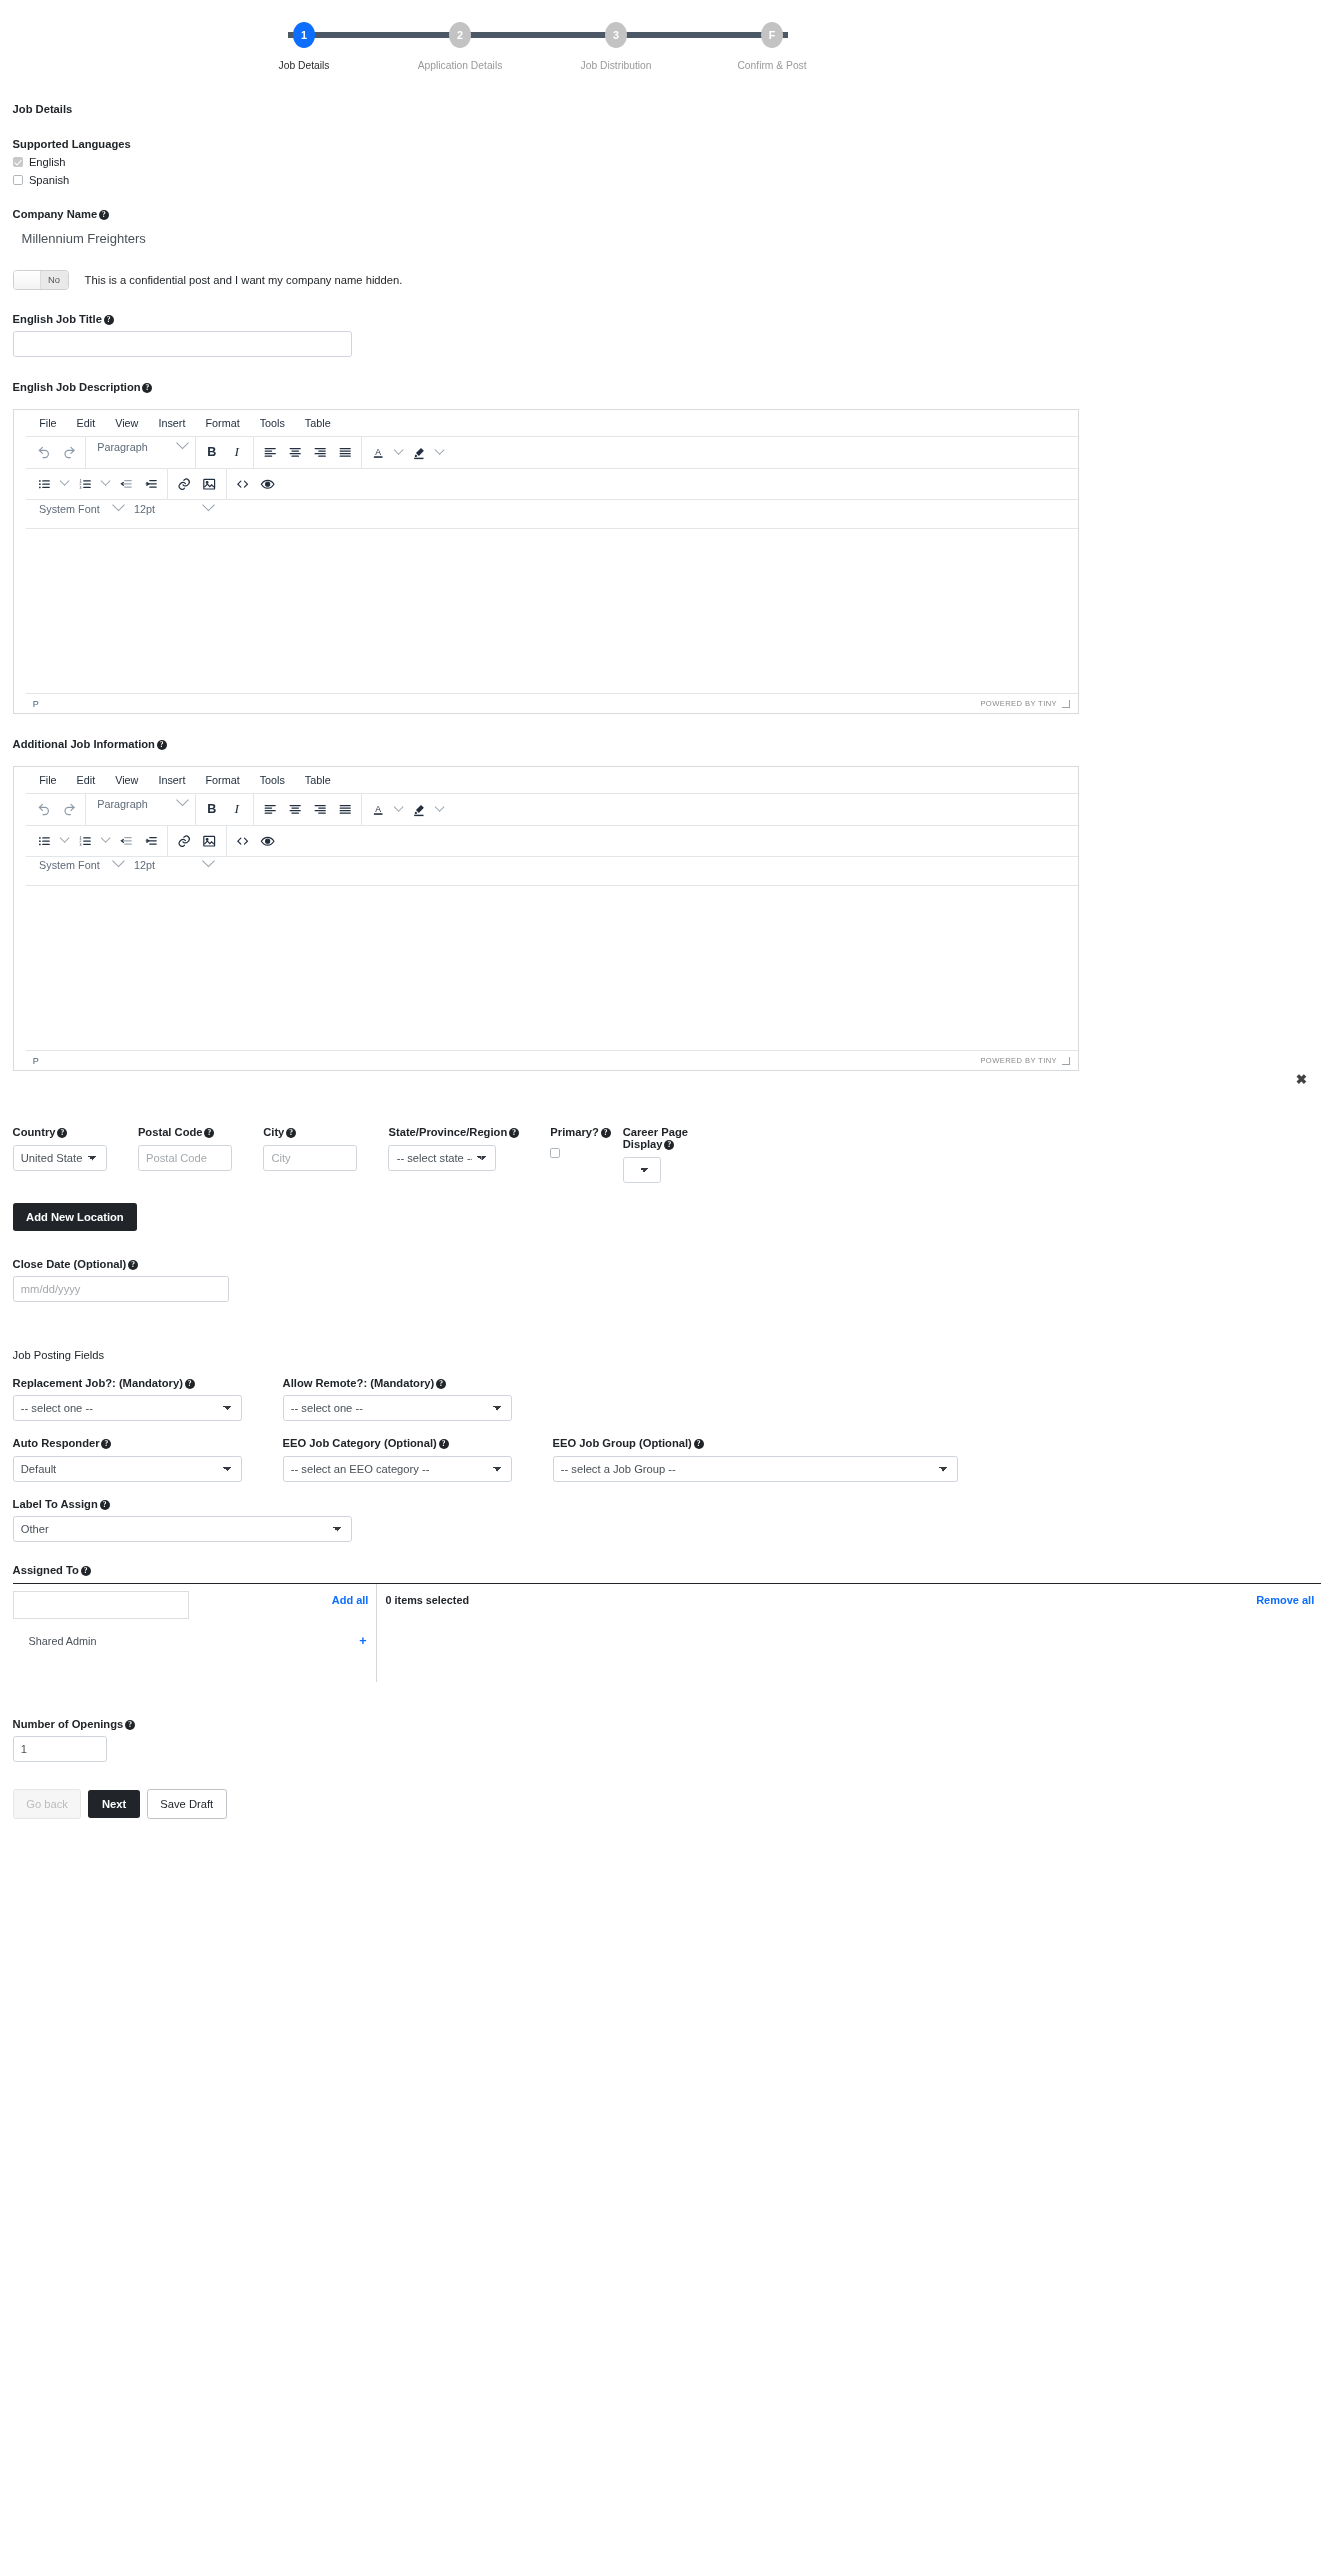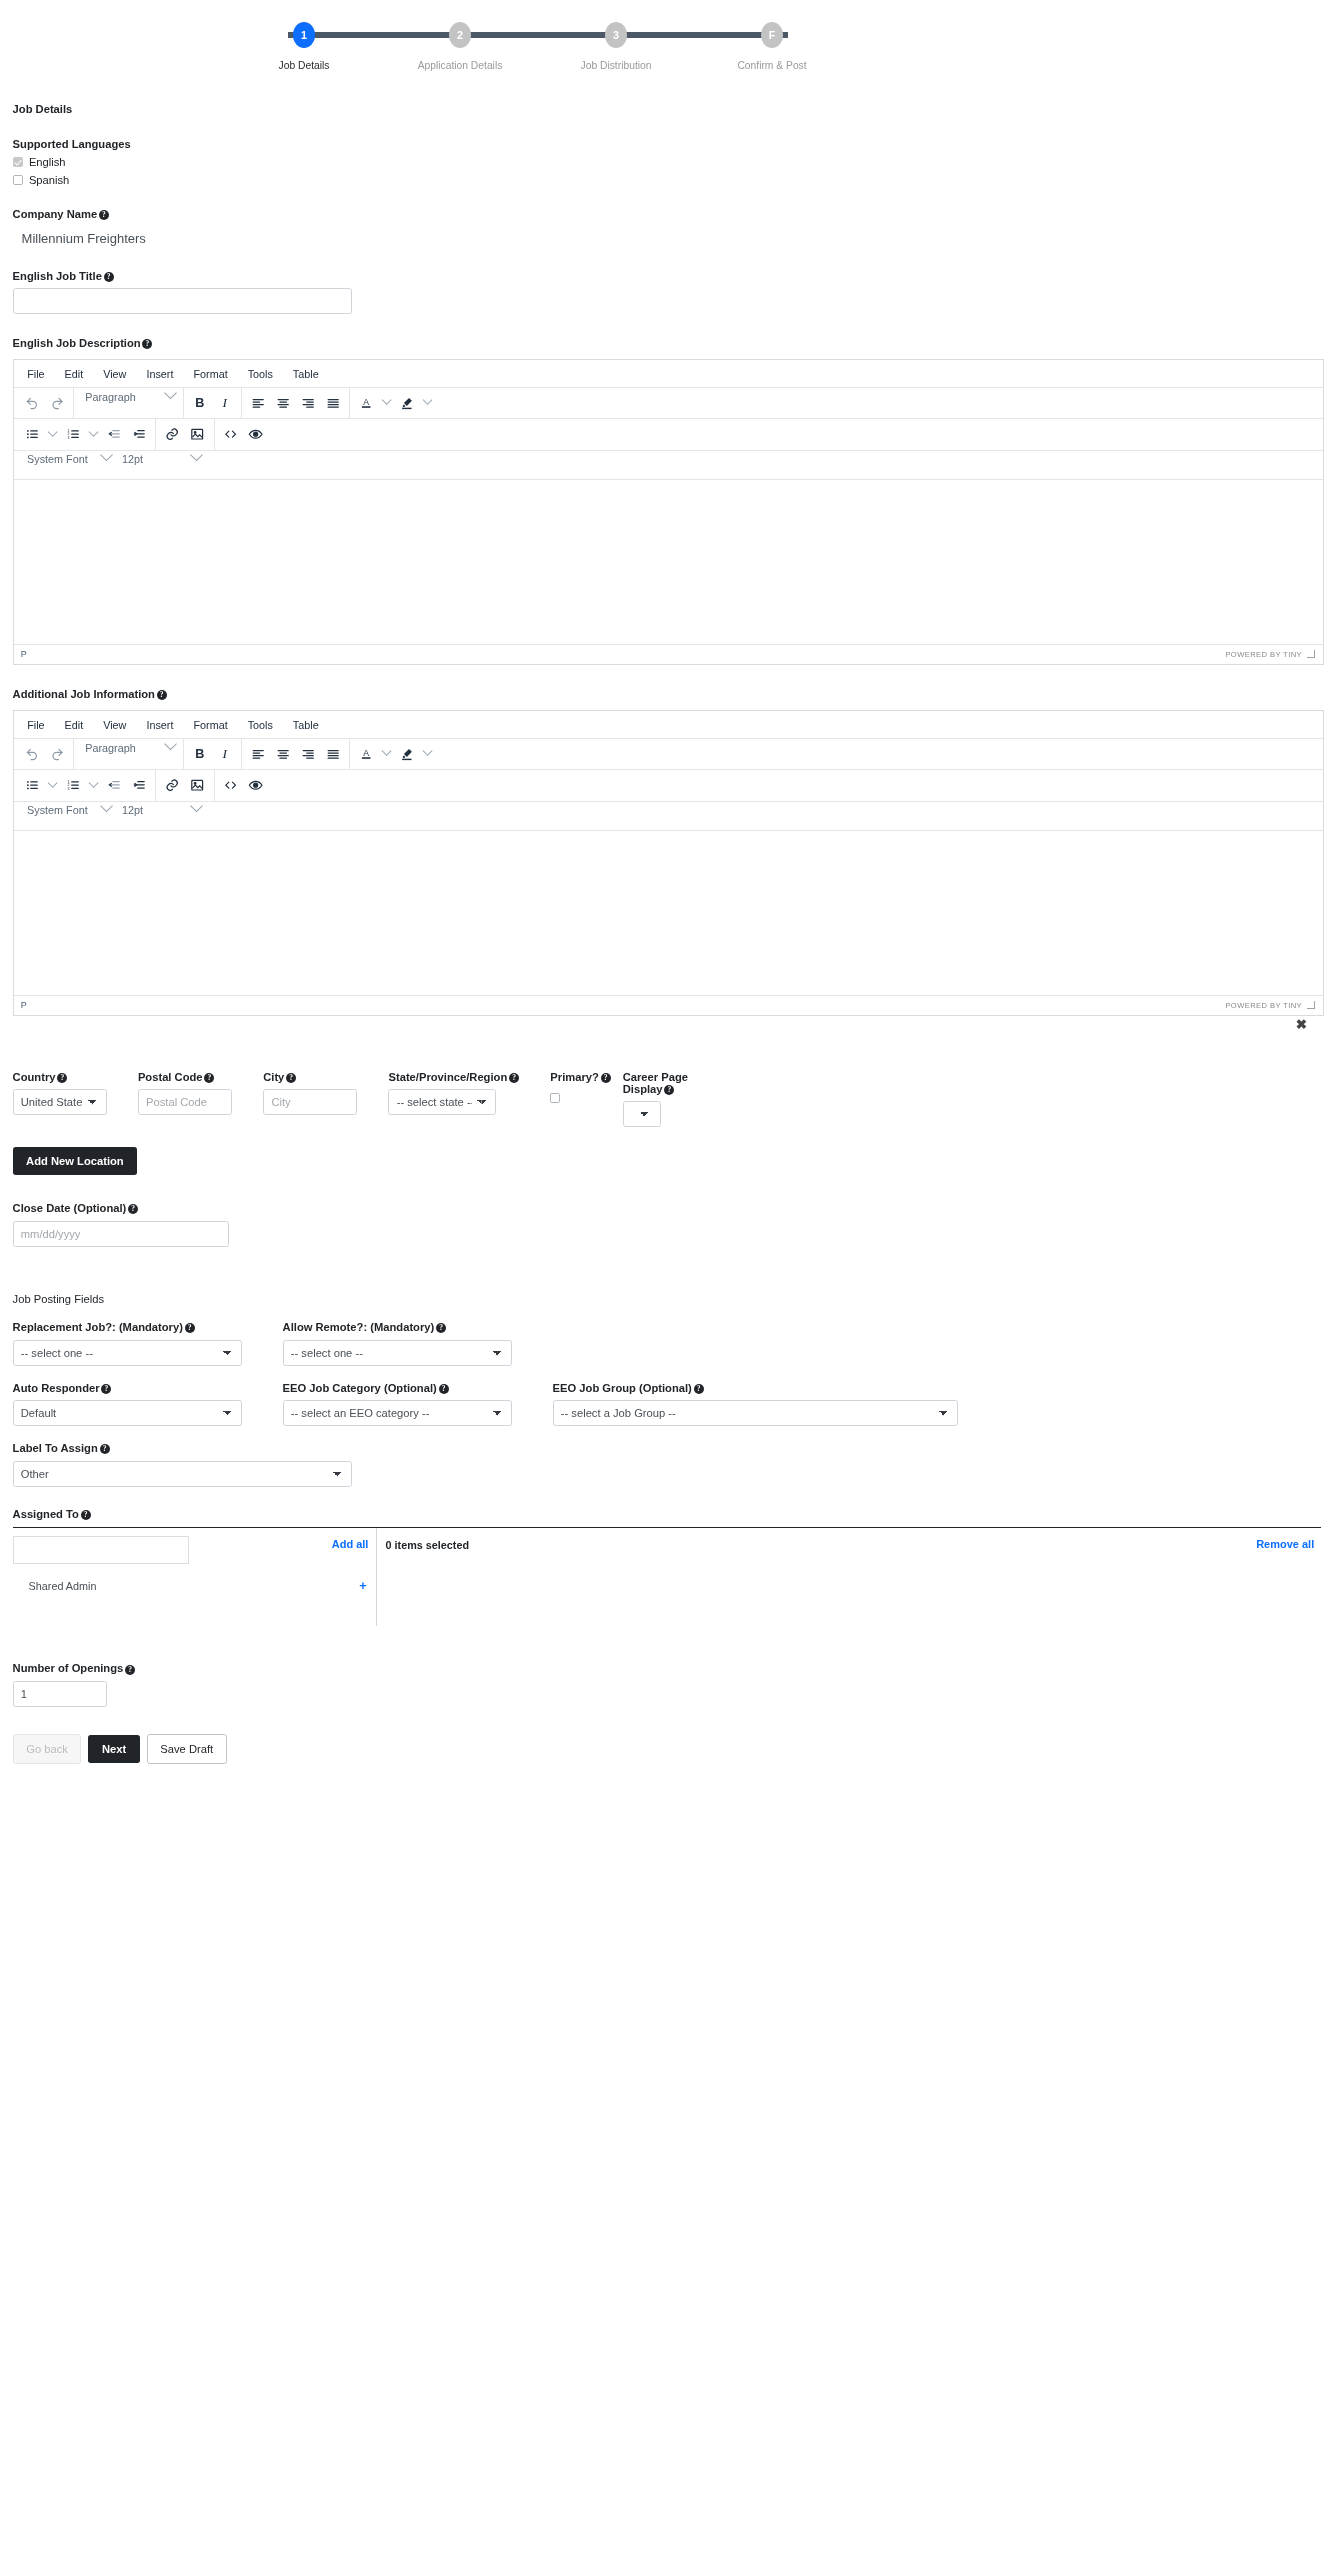--- a/index.html
+++ b/index.html
@@ -161,22 +161,23 @@
       calc(100% - 9px) 10px;
     background-size: 4.5px 4.5px, 4.5px 4.5px;
     background-repeat: no-repeat;
     padding-right: 23.4px;
   }
 
   
   .tinymce {
     border: 0.9px solid #d8dbdd;
     background: #fff;
-    margin-top: 10px;
-    width: 1311px;
+    margin-top: 16px;
+    width: 1066px;
+    padding-left: 12px;
   }
   .tmce-menubar {
     display: flex;
     padding: 4.5px 3.6px;
     border-bottom: 0.9px solid #e3e6e8;
   }
   .tmce-menubar .m {
     font-size: 10.8px;
     color: #222f3e;
     padding: 2.7px 10px;
@@ -390,20 +391,27 @@
     </div>
 
     <div style="height:17px"></div>
 
     
     <div class="field-label">
       <span>Company Name</span><span class="help-icon">?</span>
     </div>
     <div class="company-value">Millennium Freighters</div>
 
+    <div class="toggle-row">
+      <div class="toggle">
+        <div class="knob"></div>
+        <div class="tlabel">No</div>
+      </div>
+      <div class="toggle-text">This is a confidential post and I want my company name hidden.</div>
+    </div>
 
     <div style="height:23.4px"></div>
 
     
     <div class="field-label">
       <span>English Job Title</span><span class="help-icon">?</span>
     </div>
     <input class="text" style="width: 339px; height: 26px;" placeholder="">
 
     <div style="height:23.4px"></div>

